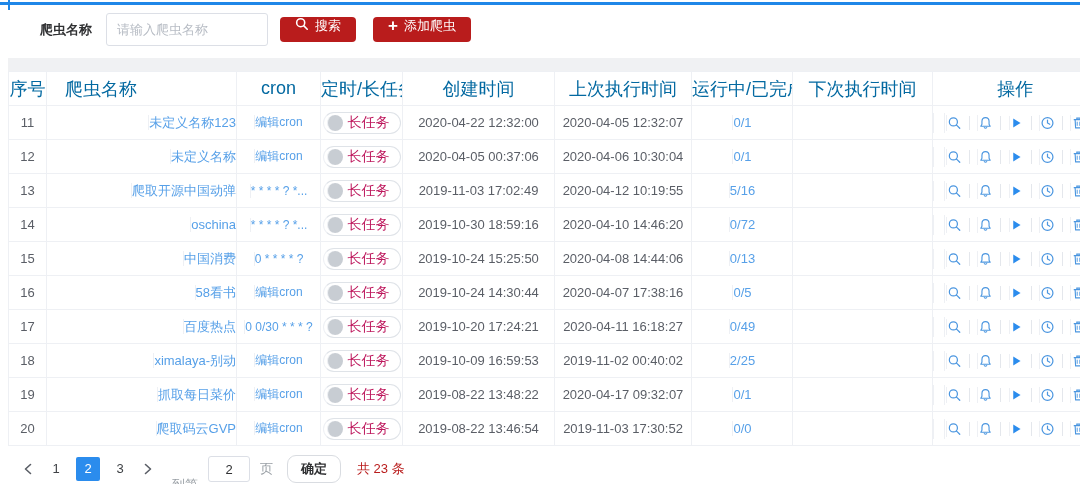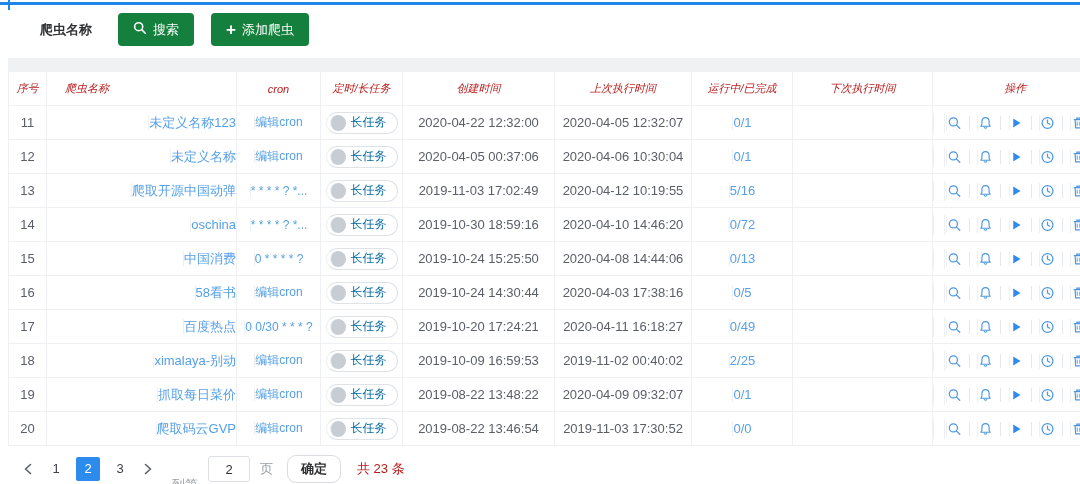--- a/index.html
+++ b/index.html
@@ -8,50 +8,50 @@
   .progress-bar { position:absolute; top:2px; left:0; width:100%; height:3px; background:#1f87e8; }
   .progress-tick { position:absolute; top:0; left:8px; width:2px; height:10px; background:#1f87e8; }
 
   
   .topbar { display:flex; align-items:center; padding:13px 0 12px 40px; height:58px; }
   .topbar-label { font-weight:bold; color:#303133; margin-right:14px; }
   .search-input { width:162px; height:33px; border:1px solid #dcdfe6; border-radius:3px;
     padding:0 10px; font-size:13px; color:#606266; outline:none;
     font-family:"Liberation Sans","DejaVu Sans",sans-serif; }
   .search-input::placeholder { color:#b7bcc4; }
-  .btn { display:inline-flex; align-items:center; gap:6px; background:#15803d; color:#fff;
-    border:none; border-radius:4px; height:33px; padding:0 15px; font-size:13px; cursor:pointer;
+  .btn { display:inline-flex; align-items:flex-start; gap:6px; background:#b91c1c; color:#fff;
+    border:none; border-radius:4px; height:25px; padding:0 15px; font-size:13px; cursor:pointer;
     font-family:"Liberation Sans","DejaVu Sans",sans-serif; }
   .btn.search-btn { margin-left:12px; }
   .btn.add-btn { margin-left:17px; }
   .plus-glyph { font-size:17px; font-weight:bold; line-height:1; }
 
   .divider-band { height:13px; background:#f0f1f3; margin-left:8px; }
 
   
   .table-wrap { margin-left:8px; }
   table { width:100%; border-collapse:collapse; table-layout:fixed; }
   th, td { border:1px solid #eef0f4; height:34px; text-align:center; font-weight:normal;
     overflow:hidden; white-space:nowrap; }
-  th { color:#b91c1c; background:#fff; font-size:11px;font-style:italic; }
+  th { color:#0369a1; background:#fff; font-size:18px; }
   td { color:#5a5e66; }
   table tr :first-child { border-left:1px solid #eef0f4; }
   th:last-child, td:last-child { border-right:none; }
   col.c-id{width:38px;} col.c-name{width:190px;} col.c-cron{width:84px;} col.c-sched{width:82px;}
   col.c-created{width:152px;} col.c-last{width:137px;} col.c-ratio{width:101px;}
   col.c-next{width:140px;} col.c-ops{width:165px;}
   .cell-name { text-align:right; padding-left:18px; }
   .link { color:#57a0e8; text-decoration:none; cursor:pointer; }
   .cron-text { color:#57a0e8; cursor:pointer; font-size:12px; }
 
   
   .toggle-pill { display:inline-flex; align-items:center; gap:5px; border:1px solid #dfe3e8;
     border-radius:11px; height:22px; padding:0 10px 0 3px; background:#fff; cursor:pointer; }
   .toggle-knob { width:16px; height:16px; border-radius:50%; background:#c8cdd3; }
-  .toggle-text { color:#0369a1; font-size:12px; }
+  .toggle-text { color:#be185d; font-size:14px; }
 
   
   .ops { display:flex; align-items:center; justify-content:center; }
   .op-icon { display:inline-flex; align-items:center; justify-content:center; width:20px; height:20px; cursor:pointer; }
   .op-sep { width:1px; height:14px; background:#e4e7ec; margin:0 5px; }
   .op-icon svg { display:block; }
 
   
   .pagination { display:flex; align-items:center; margin:9px 0 0 16px; height:28px; }
   .pg-arrow { display:inline-flex; align-items:center; justify-content:center; width:24px; height:24px;
@@ -73,20 +73,21 @@
   .pg-caret { font-size:9px; color:#303133; }
 </style>
 </head>
 <body>
 
 <div class="progress-bar"></div>
 <div class="progress-tick"></div>
 
 <div class="topbar">
   <span class="topbar-label">爬虫名称</span>
+  <input class="search-input" type="text" placeholder="请输入爬虫名称" style="">
   <button class="btn search-btn">
     <span class="icon">
       <svg width="14" height="14" viewBox="0 0 16 16">
           <circle cx="6.5" cy="6.5" r="4.6" fill="none" stroke="#fff" stroke-width="1.8"></circle>
           <line x1="10.2" y1="10.2" x2="14" y2="14" stroke="#fff" stroke-width="1.8" stroke-linecap="round"></line>
         </svg>
     </span>
     <span>搜索</span>
   </button>
   <button class="btn add-btn">
@@ -408,21 +409,21 @@
     <td>16</td>
     <td class="cell-name"><span class="link">58看书</span></td>
     <td><span class="cron-text">编辑cron</span></td>
     <td>
       <span class="toggle-pill">
         <span class="toggle-knob"></span>
         <span class="toggle-text">长任务</span>
       </span>
     </td>
     <td>2019-10-24 14:30:44</td>
-    <td>2020-04-03 17:38:16</td>
+    <td>2020-04-07 17:38:16</td>
     <td><span class="link">0/5</span></td>
     <td></td>
     <td>
       <div class="ops">
         <span class="op-icon">
           <svg width="16" height="16" viewBox="0 0 16 16">
                   <circle cx="6.8" cy="6.8" r="4.3" fill="none" stroke="#4b96e0" stroke-width="1.3"></circle>
                   <line x1="10.2" y1="10.2" x2="13.6" y2="13.6" stroke="#4b96e0" stroke-width="1.3" stroke-linecap="round"></line>
                 </svg>
         </span>
@@ -576,21 +577,21 @@
     <td>19</td>
     <td class="cell-name"><span class="link">抓取每日菜价</span></td>
     <td><span class="cron-text">编辑cron</span></td>
     <td>
       <span class="toggle-pill">
         <span class="toggle-knob"></span>
         <span class="toggle-text">长任务</span>
       </span>
     </td>
     <td>2019-08-22 13:48:22</td>
-    <td>2020-04-09 09:32:07</td>
+    <td>2020-04-17 09:32:07</td>
     <td><span class="link">0/1</span></td>
     <td></td>
     <td>
       <div class="ops">
         <span class="op-icon">
           <svg width="16" height="16" viewBox="0 0 16 16">
                   <circle cx="6.8" cy="6.8" r="4.3" fill="none" stroke="#4b96e0" stroke-width="1.3"></circle>
                   <line x1="10.2" y1="10.2" x2="13.6" y2="13.6" stroke="#4b96e0" stroke-width="1.3" stroke-linecap="round"></line>
                 </svg>
         </span>

